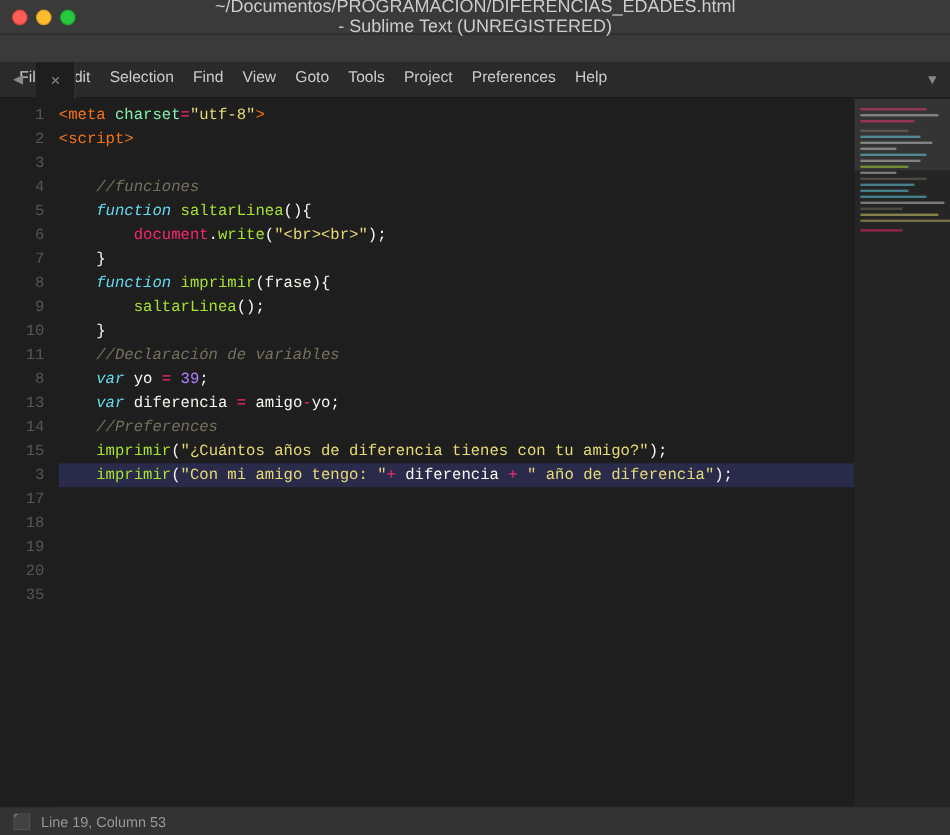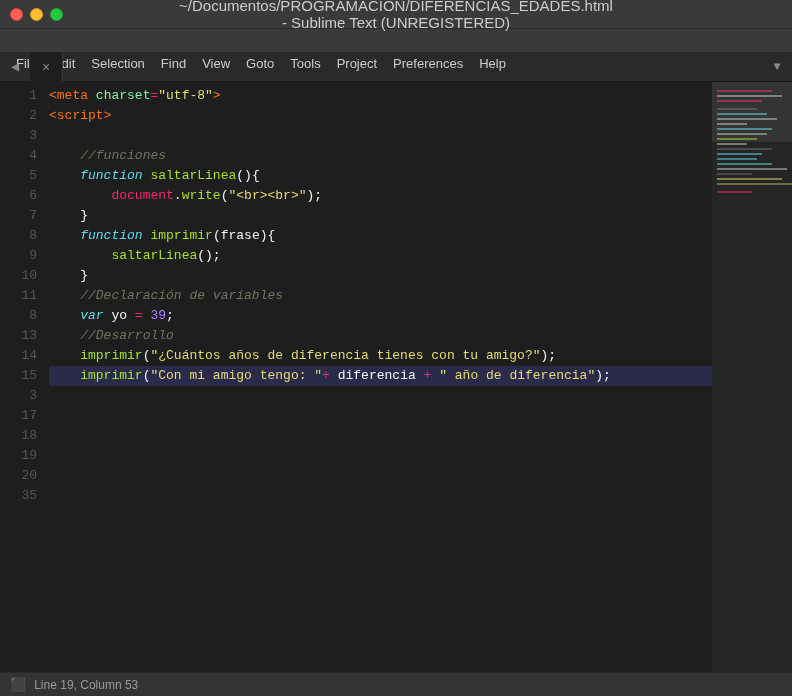--- a/index.html
+++ b/index.html
@@ -264,21 +264,22 @@
     <span class="code-line"></span>
     <span class="code-line">    <span class="c-comment">//funciones</span></span>
     <span class="code-line">    <span class="c-keyword">function</span> <span class="c-function">saltarLinea</span><span class="c-paren">(){</span></span>
     <span class="code-line">        <span class="c-prop">document</span><span class="c-plain">.</span><span class="c-function">write</span><span class="c-paren">(</span><span class="c-string">"&lt;br&gt;&lt;br&gt;"</span><span class="c-paren">);</span></span>
     <span class="code-line">    <span class="c-paren">}</span></span>
     <span class="code-line">    <span class="c-keyword">function</span> <span class="c-function">imprimir</span><span class="c-paren">(</span><span class="c-var">frase</span><span class="c-paren">){</span></span>
     <span class="code-line">        <span class="c-function">saltarLinea</span><span class="c-paren">();</span></span>
     <span class="code-line">    <span class="c-paren">}</span></span>
     <span class="code-line">    <span class="c-comment">//Declaración de variables</span></span>
     <span class="code-line">    <span class="c-keyword">var</span> <span class="c-var">yo</span> <span class="c-op">=</span> <span class="c-num">39</span><span class="c-plain">;</span></span>
-    <span class="code-line">    <span class="c-comment">//Desarrollo</span></span>
+    <span class="code-line">    <span class="c-keyword">var</span> <span class="c-var">diferencia</span> <span class="c-op">=</span> <span class="c-var">amigo</span><span class="c-op">-</span><span class="c-var">yo</span><span class="c-plain">;</span></span>
+    <span class="code-line">    <span class="c-comment">//Preferences</span></span>
     <span class="code-line">    <span class="c-function">imprimir</span><span class="c-paren">(</span><span class="c-string">"¿Cuántos años de diferencia tienes con tu amigo?"</span><span class="c-paren">);</span></span>
     <span class="code-line highlighted">    <span class="c-function">imprimir</span><span class="c-paren">(</span><span class="c-string">"Con mi amigo tengo: "</span><span class="c-op">+</span> <span class="c-var">diferencia</span> <span class="c-op">+</span> <span class="c-string">" año de diferencia"</span><span class="c-paren">);</span></span>
     <span class="code-line"></span>
   </div>
 
   <div class="minimap">
     <div class="minimap-viewport"></div>
     <svg width="80" height="300">
       <rect x="5" y="8" width="55" height="2" fill="#f92672" opacity="0.5"></rect>
       <rect x="5" y="13" width="65" height="2" fill="#f8f8f2" opacity="0.4"></rect>

